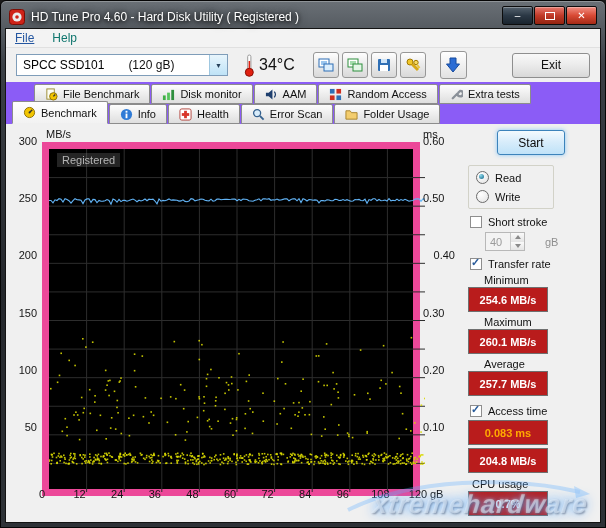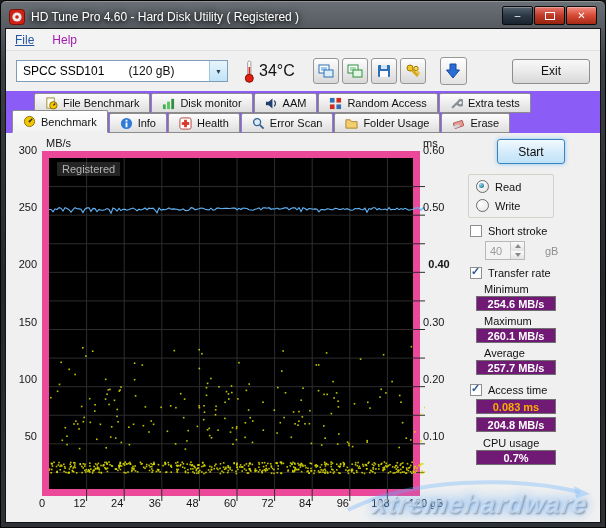--- a/index.html
+++ b/index.html
@@ -8,21 +8,21 @@
   .titlebar{height:23px;display:flex;align-items:center;gap:6px;padding:0 4px;position:relative;}
   .title-text{color:#fff;font-size:12px;text-shadow:0 1px 4px #000,0 0 8px rgba(0,0,0,.8);white-space:nowrap;}
   .caption-btns{position:absolute;right:4px;top:1px;display:flex;gap:1px;}
   .cbtn{width:29px;height:17px;border:1px solid #0c0c0c;border-radius:2px;display:flex;align-items:center;justify-content:center;color:#fff;font-size:10px;line-height:1;box-shadow:inset 0 1px 0 rgba(255,255,255,.3);}
   .cbtn.min{background:linear-gradient(#55626e,#2b3845 50%,#1a242e);}
   .cbtn.max{background:linear-gradient(#e87a6e,#c13a29 50%,#93230f);}
   .cbtn.close{background:linear-gradient(#f29084,#d84a35 50%,#a62a16);}
   .max-glyph{width:8px;height:6px;border:1px solid #fff;display:block;}
   .client{background:#f0f0f0;height:calc(100% - 23px);border:1px solid #141414;box-sizing:border-box;display:flex;flex-direction:column;}
   .menubar{height:21px;background:#f3f3f3;border-bottom:1px solid #e0e0e0;display:flex;align-items:center;font-size:12px;}
-  .menu-item{padding:2px 9px;color:#a21caf;}
+  .menu-item{padding:2px 9px;color:#0f766e;}
   .menu-item.file{color:#2456a0;text-decoration:underline;}
   .toolbar{height:40px;display:flex;align-items:center;padding:0 10px;gap:6px;background:#f0f0f0;}
   .combo{display:flex;align-items:center;width:212px;height:22px;background:#fff;border:1px solid #7f9db9;font-size:12px;box-sizing:border-box;}
   .combo .val{margin-left:6px;}
   .combo .cap{margin-left:24px;color:#111;}
   .combo .arrow{margin-left:auto;width:17px;height:20px;background:linear-gradient(#e8f5fc,#bfe3f7);border-left:1px solid #9fc7e0;display:flex;align-items:center;justify-content:center;font-size:7px;color:#27415a;}
   .temp{display:flex;align-items:center;gap:4px;margin-left:10px;font-size:16px;color:#111;}
   .tbtn{width:26px;height:26px;border:1px solid #979797;border-radius:3px;background:linear-gradient(#fefefe,#ececec 45%,#d9d9d9);display:flex;align-items:center;justify-content:center;box-sizing:border-box;}
   .tbtn.big{width:27px;height:28px;background:linear-gradient(#ffffff,#f2f2f2 45%,#e2e2e2);margin-left:8px;}
   .group{display:flex;gap:3px;margin-left:12px;}
@@ -49,22 +49,22 @@
   .checkbox.checked::after{content:"\2713";position:absolute;left:0px;top:-3px;font-size:11px;font-weight:bold;color:#2b5d9b;}
   .spin-row{display:flex;align-items:center;gap:20px;margin:4px 0 0 17px;}
   .spin-box{width:40px;height:19px;border:1px solid #b8b8b8;background:#f3f3f3;color:#9b9b9b;display:flex;align-items:center;box-sizing:border-box;}
   .spin-val{flex:1;padding-left:4px;}
   .spin-btns{width:13px;height:100%;display:flex;flex-direction:column;border-left:1px solid #c9c9c9;}
   .spin-btn{flex:1;display:flex;align-items:center;justify-content:center;background:linear-gradient(#fafafa,#e4e4e4);}
   .tri-up{width:0;height:0;border-left:3px solid transparent;border-right:3px solid transparent;border-bottom:4px solid #8a8a8a;}
   .tri-dn{width:0;height:0;border-left:3px solid transparent;border-right:3px solid transparent;border-top:4px solid #8a8a8a;}
   .unit-gb{color:#8f8f8f;}
   .vlabel{margin:4px 0 1px 16px;}
-  .vlabel.plain{margin-left:15px;}
-  .vbox{width:80px;height:15px;margin-left:8px;background:#701a75;border:1px solid #6f6f6f;display:flex;align-items:center;justify-content:center;font-weight:bold;color:#fff;box-sizing:border-box;}
+  .vlabel.plain{margin-left:4px;}
+  .vbox{width:80px;height:25px;margin-left:0;background:#b91c1c;border:1px solid #6f6f6f;display:flex;align-items:center;justify-content:center;font-weight:bold;color:#fff;box-sizing:border-box;}
   .vbox.orange{color:#ffaa00;}
   .vbox.tight{margin-top:1px;}
   .watermark{position:absolute;right:12px;bottom:2px;z-index:40;pointer-events:none;}
   .wm-text{font-style:italic;font-weight:bold;font-size:26px;letter-spacing:1px;color:rgba(235,245,255,.48);text-shadow:0 0 12px rgba(90,170,255,.95),0 0 3px rgba(255,255,255,.55),1px 1px 2px rgba(0,0,20,.5);transform:skewX(-6deg);display:inline-block;}
   .wm-swoosh{position:absolute;right:-4px;bottom:2px;opacity:.55;}
 </style>
 </head>
 <body>
 
 <div class="frame">
@@ -220,27 +220,20 @@
               <circle cx="5.5" cy="5.5" r="3.8" fill="#d8ecfa" stroke="#35618e" stroke-width="1.4"></circle>
               <line x1="8.5" y1="8.5" x2="12.5" y2="12.5" stroke="#35618e" stroke-width="2"></line>
             </svg>
           <span>Error Scan</span>
         </div>
         <div class="tab">
           <svg width="13" height="13" viewBox="0 0 14 14">
               <path d="M1 4 L1 12 L13 12 L13 5 L7 5 L5.5 3 L1 3 Z" fill="#f3cd6e" stroke="#a8822a"></path>
             </svg>
           <span>Folder Usage</span>
-        </div>
-        <div class="tab">
-          <svg width="13" height="13" viewBox="0 0 14 14">
-              <rect x="2" y="5" width="10" height="6" rx="1" transform="rotate(-18 7 8)" fill="#e89b94" stroke="#a8564e"></rect>
-              <rect x="2" y="8.6" width="6" height="3" transform="rotate(-18 5 10)" fill="#cfd6dd"></rect>
-            </svg>
-          <span>Erase</span>
         </div>
       </div>
     </div>
 
     <div class="page">
       <div class="chart-area">
         <div class="plot">
           <div class="registered">Registered</div>
         <svg width="376" height="343" style="position: absolute; left: 0px; top: 0px;">
               <line x1="0" y1="28.583333333333332" x2="376" y2="28.583333333333332" stroke="#2d2d2d" stroke-width="1"></line>
@@ -989,21 +982,21 @@
       <div class="tick" style="left: 34px; top: 0px; width: 40px; text-align: left;">MB/s</div>
           <div class="tick" style="left: 411px; top: 0px; width: 30px; text-align: left;">ms</div>
           <div class="tick" style="left: 0px; top: 7px; width: 25px; text-align: right;">300</div>
           <div class="tick" style="left: 0px; top: 64.1667px; width: 25px; text-align: right;">250</div>
           <div class="tick" style="left: 0px; top: 121.333px; width: 25px; text-align: right;">200</div>
           <div class="tick" style="left: 0px; top: 178.5px; width: 25px; text-align: right;">150</div>
           <div class="tick" style="left: 0px; top: 235.667px; width: 25px; text-align: right;">100</div>
           <div class="tick" style="left: 0px; top: 292.833px; width: 25px; text-align: right;">50</div>
           <div class="tick" style="left: 411px; top: 7px; width: 32px; text-align: left;">0.60</div>
           <div class="tick" style="left: 411px; top: 64.1667px; width: 32px; text-align: left;">0.50</div>
-          <div class="tick" style="left: 411px; top: 121.333px; width: 32px; text-align: center; font-weight: bold;">0.40</div>
+          <div class="tick" style="left: 411px; top: 121.333px; width: 32px; text-align: right;">0.40</div>
           <div class="tick" style="left: 411px; top: 178.5px; width: 32px; text-align: left;">0.30</div>
           <div class="tick" style="left: 411px; top: 235.667px; width: 32px; text-align: left;">0.20</div>
           <div class="tick" style="left: 411px; top: 292.833px; width: 32px; text-align: left;">0.10</div>
           <div class="tick" style="left: 18px; top: 360px; width: 24px; text-align: center;">0</div>
           <div class="tick" style="left: 55.6px; top: 360px; width: 24px; text-align: center;">12</div>
           <div class="tick" style="left: 93.2px; top: 360px; width: 24px; text-align: center;">24</div>
           <div class="tick" style="left: 130.8px; top: 360px; width: 24px; text-align: center;">36</div>
           <div class="tick" style="left: 168.4px; top: 360px; width: 24px; text-align: center;">48</div>
           <div class="tick" style="left: 206px; top: 360px; width: 24px; text-align: center;">60</div>
           <div class="tick" style="left: 243.6px; top: 360px; width: 24px; text-align: center;">72</div>

